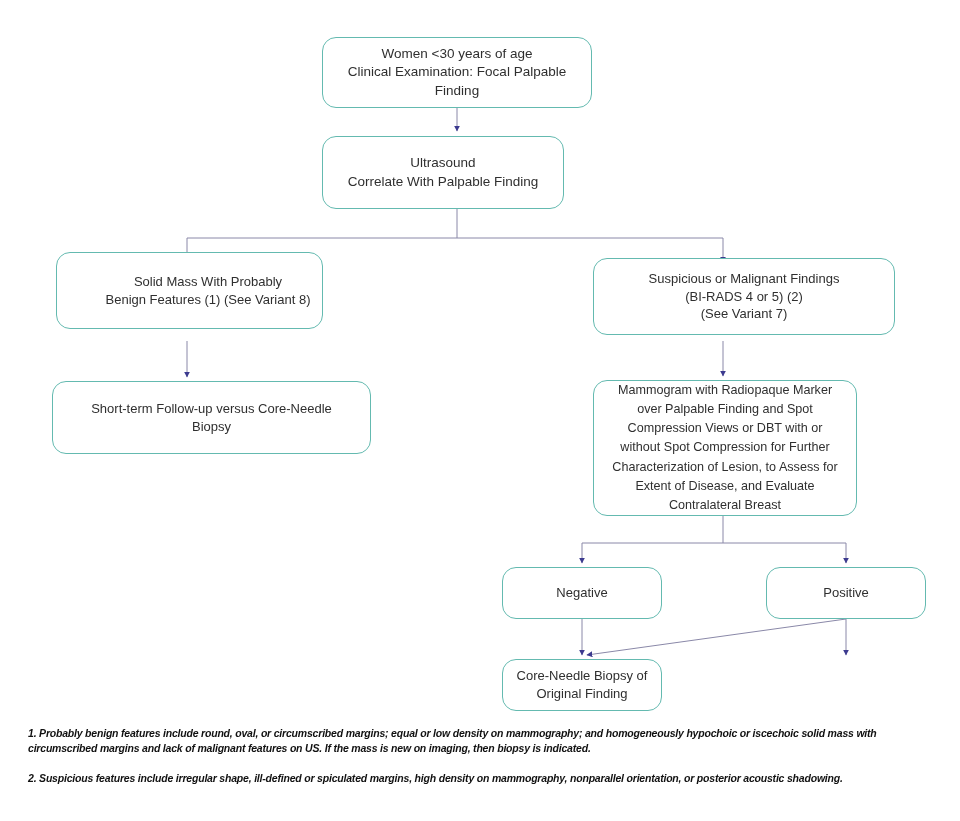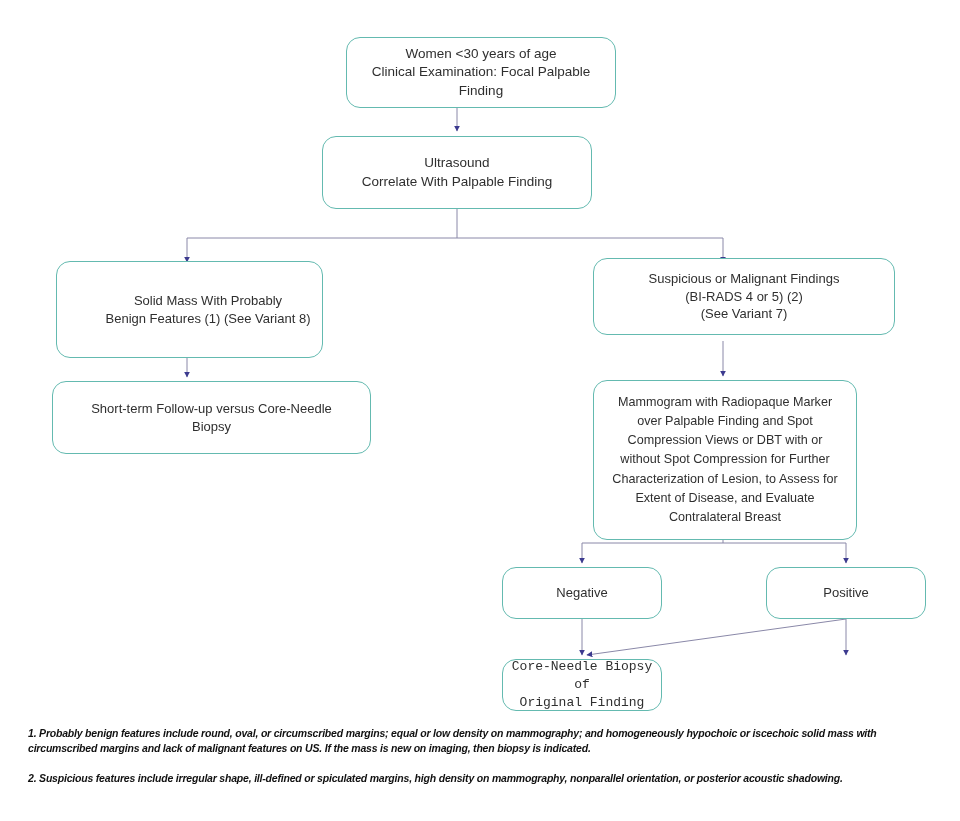--- a/index.html
+++ b/index.html
@@ -63,50 +63,50 @@
     <path class="edge" d="M187,341 V377" marker-end="url(#arrow)"></path>
     <path class="edge" d="M723,341 V376" marker-end="url(#arrow)"></path>
     <path class="edge" d="M723,515 V543"></path>
     <path class="edge" d="M723,543 H582 V563" marker-end="url(#arrow)"></path>
     <path class="edge" d="M723,543 H846 V563" marker-end="url(#arrow)"></path>
     <path class="edge" d="M582,619 V655" marker-end="url(#arrow)"></path>
     <path class="edge" d="M846,619 V655" marker-end="url(#arrow)"></path>
     <path class="edge" d="M846,619 L587,655" marker-end="url(#arrow)"></path>
   </svg>
 
-  <div class="node" id="node-women" style="left:322px;top:37px;width:270px;height:71px;margin-left:24px;">Women &lt;30 years of age
+  <div class="node" id="node-women" style="left:322px;top:37px;width:270px;height:71px;">Women &lt;30 years of age
 Clinical Examination: Focal Palpable
 Finding</div>
 
-  <div class="node" id="node-ultrasound" style="left:322px;top:136px;width:270px;height:73px;">Ultrasound
+  <div class="node" id="node-ultrasound" style="left:322px;top:136px;width:242px;height:73px;">Ultrasound
 Correlate With Palpable Finding</div>
 
-  <div class="node" id="node-solid-mass" style="left:56px;top:261px;width:267px;height:97px;padding-left:45px;">Solid Mass With Probably
+  <div class="node" id="node-solid-mass" style="left:56px;top:252px;width:267px;height:77px;padding-left:45px;">Solid Mass With Probably
 Benign Features (1) (See Variant 8)</div>
 
   <div class="node" id="node-suspicious" style="left:593px;top:258px;width:302px;height:77px;">Suspicious or Malignant Findings
 (BI-RADS 4 or 5) (2)
 (See Variant 7)</div>
 
   <div class="node" id="node-short-term" style="left:52px;top:381px;width:319px;height:73px;">Short-term Follow-up versus Core-Needle
 Biopsy</div>
 
-  <div class="node" id="node-mammogram" style="left:593px;top:380px;width:264px;height:160px;">Mammogram with Radiopaque Marker
+  <div class="node" id="node-mammogram" style="left:593px;top:380px;width:264px;height:136px;">Mammogram with Radiopaque Marker
 over Palpable Finding and Spot
 Compression Views or DBT with or
 without Spot Compression for Further
 Characterization of Lesion, to Assess for
 Extent of Disease, and Evaluate
 Contralateral Breast</div>
 
   <div class="node" id="node-positive" style="left:766px;top:567px;width:160px;height:52px;">Positive</div>
 
   <div class="node" id="node-negative" style="left:502px;top:567px;width:160px;height:52px;">Negative</div>
 
-  <div class="node" id="node-core-needle" style="left:502px;top:659px;width:160px;height:52px;font-family:Liberation Mono, monospace;">Core-Needle Biopsy of
+  <div class="node" id="node-core-needle" style="left:502px;top:659px;width:160px;height:52px;">Core-Needle Biopsy of
 Original Finding</div>
 
 
   <div class="footnotes">
     <p class="footnote">1. Probably benign features include round, oval, or circumscribed margins; equal or low density on mammography; and homogeneously hypochoic or iscechoic solid mass with circumscribed margins and lack of malignant features on US. If the mass is new on imaging, then biopsy is indicated.</p>
     <p class="footnote">2. Suspicious features include irregular shape, ill-defined or spiculated margins, high density on mammography, nonparallel orientation, or posterior acoustic shadowing.</p>
   </div>
 
 </div>
 

